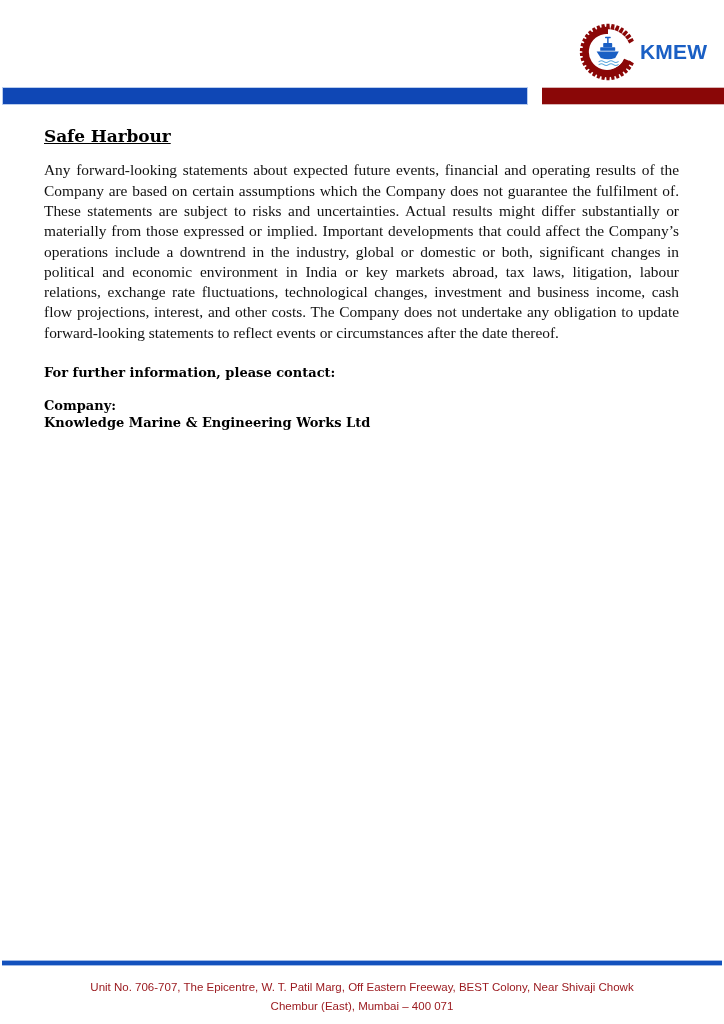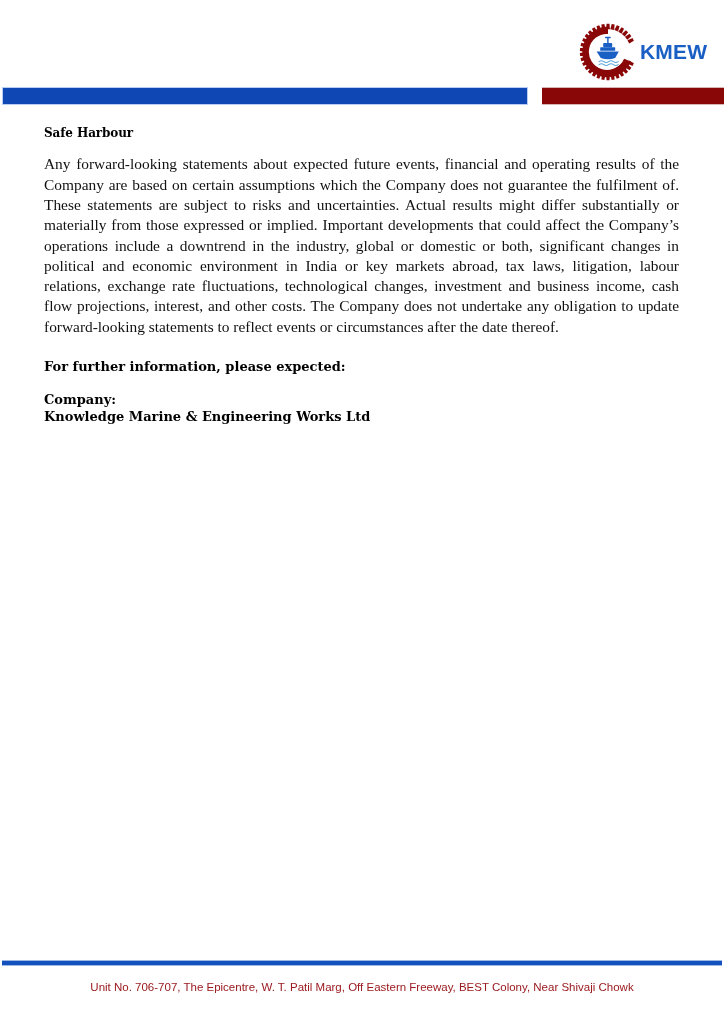--- a/index.html
+++ b/index.html
@@ -77,24 +77,25 @@
   
   .content {
     position: absolute;
     left: 44px;
     top: 126px;
     width: 639px;
   }
   .section-title {
     font-family: "DejaVu Serif", serif;
     font-weight: bold;
-    font-size: 12px;
+    font-size: 17px;
     line-height: 1.2;
     margin: 0 0 14px 0;
     letter-spacing: -0.1px;
+    text-decoration: underline;
   }
   .body-para {
     font-family: "Liberation Serif", serif;
     font-size: 15.4px;
     line-height: 20.3px;
     text-align: justify;
     text-justify: inter-word;
     margin: 0 4px 22px 0;
     color: #111111;
   }
@@ -226,28 +227,29 @@
 
   <div class="bar-blue"></div>
   <div class="bar-red"></div>
 
   <div class="content">
 
     <h2 class="section-title">Safe Harbour</h2>
 
     <p class="body-para">Any forward-looking statements about expected future events, financial and operating results of the Company are based on certain assumptions which the Company does not guarantee the fulfilment of. These statements are subject to risks and uncertainties. Actual results might differ substantially or materially from those expressed or implied. Important developments that could affect the Company’s operations include a downtrend in the industry, global or domestic or both, significant changes in political and economic environment in India or key markets abroad, tax laws, litigation, labour relations, exchange rate fluctuations, technological changes, investment and business income, cash flow projections, interest, and other costs. The Company does not undertake any obligation to update forward-looking statements to reflect events or circumstances after the date thereof.</p>
 
-    <p class="contact-lead">For further information, please expected:</p>
+    <p class="contact-lead">For further information, please contact:</p>
 
     <div class="contact-block">
       <p class="contact-bold">Company:</p>
       <p class="contact-bold">Knowledge Marine &amp; Engineering Works Ltd</p>
     </div>
 
 
   </div>
 
   <div class="footer-rule"></div>
   <div class="footer-text">
     <span class="footer-line">Unit No. 706-707, The Epicentre, W. T. Patil Marg, Off Eastern Freeway, BEST Colony, Near Shivaji Chowk</span>
+    <span class="footer-line">Chembur (East), Mumbai – 400 071</span>
   </div>
 
 </div>
 
 </body></html>

